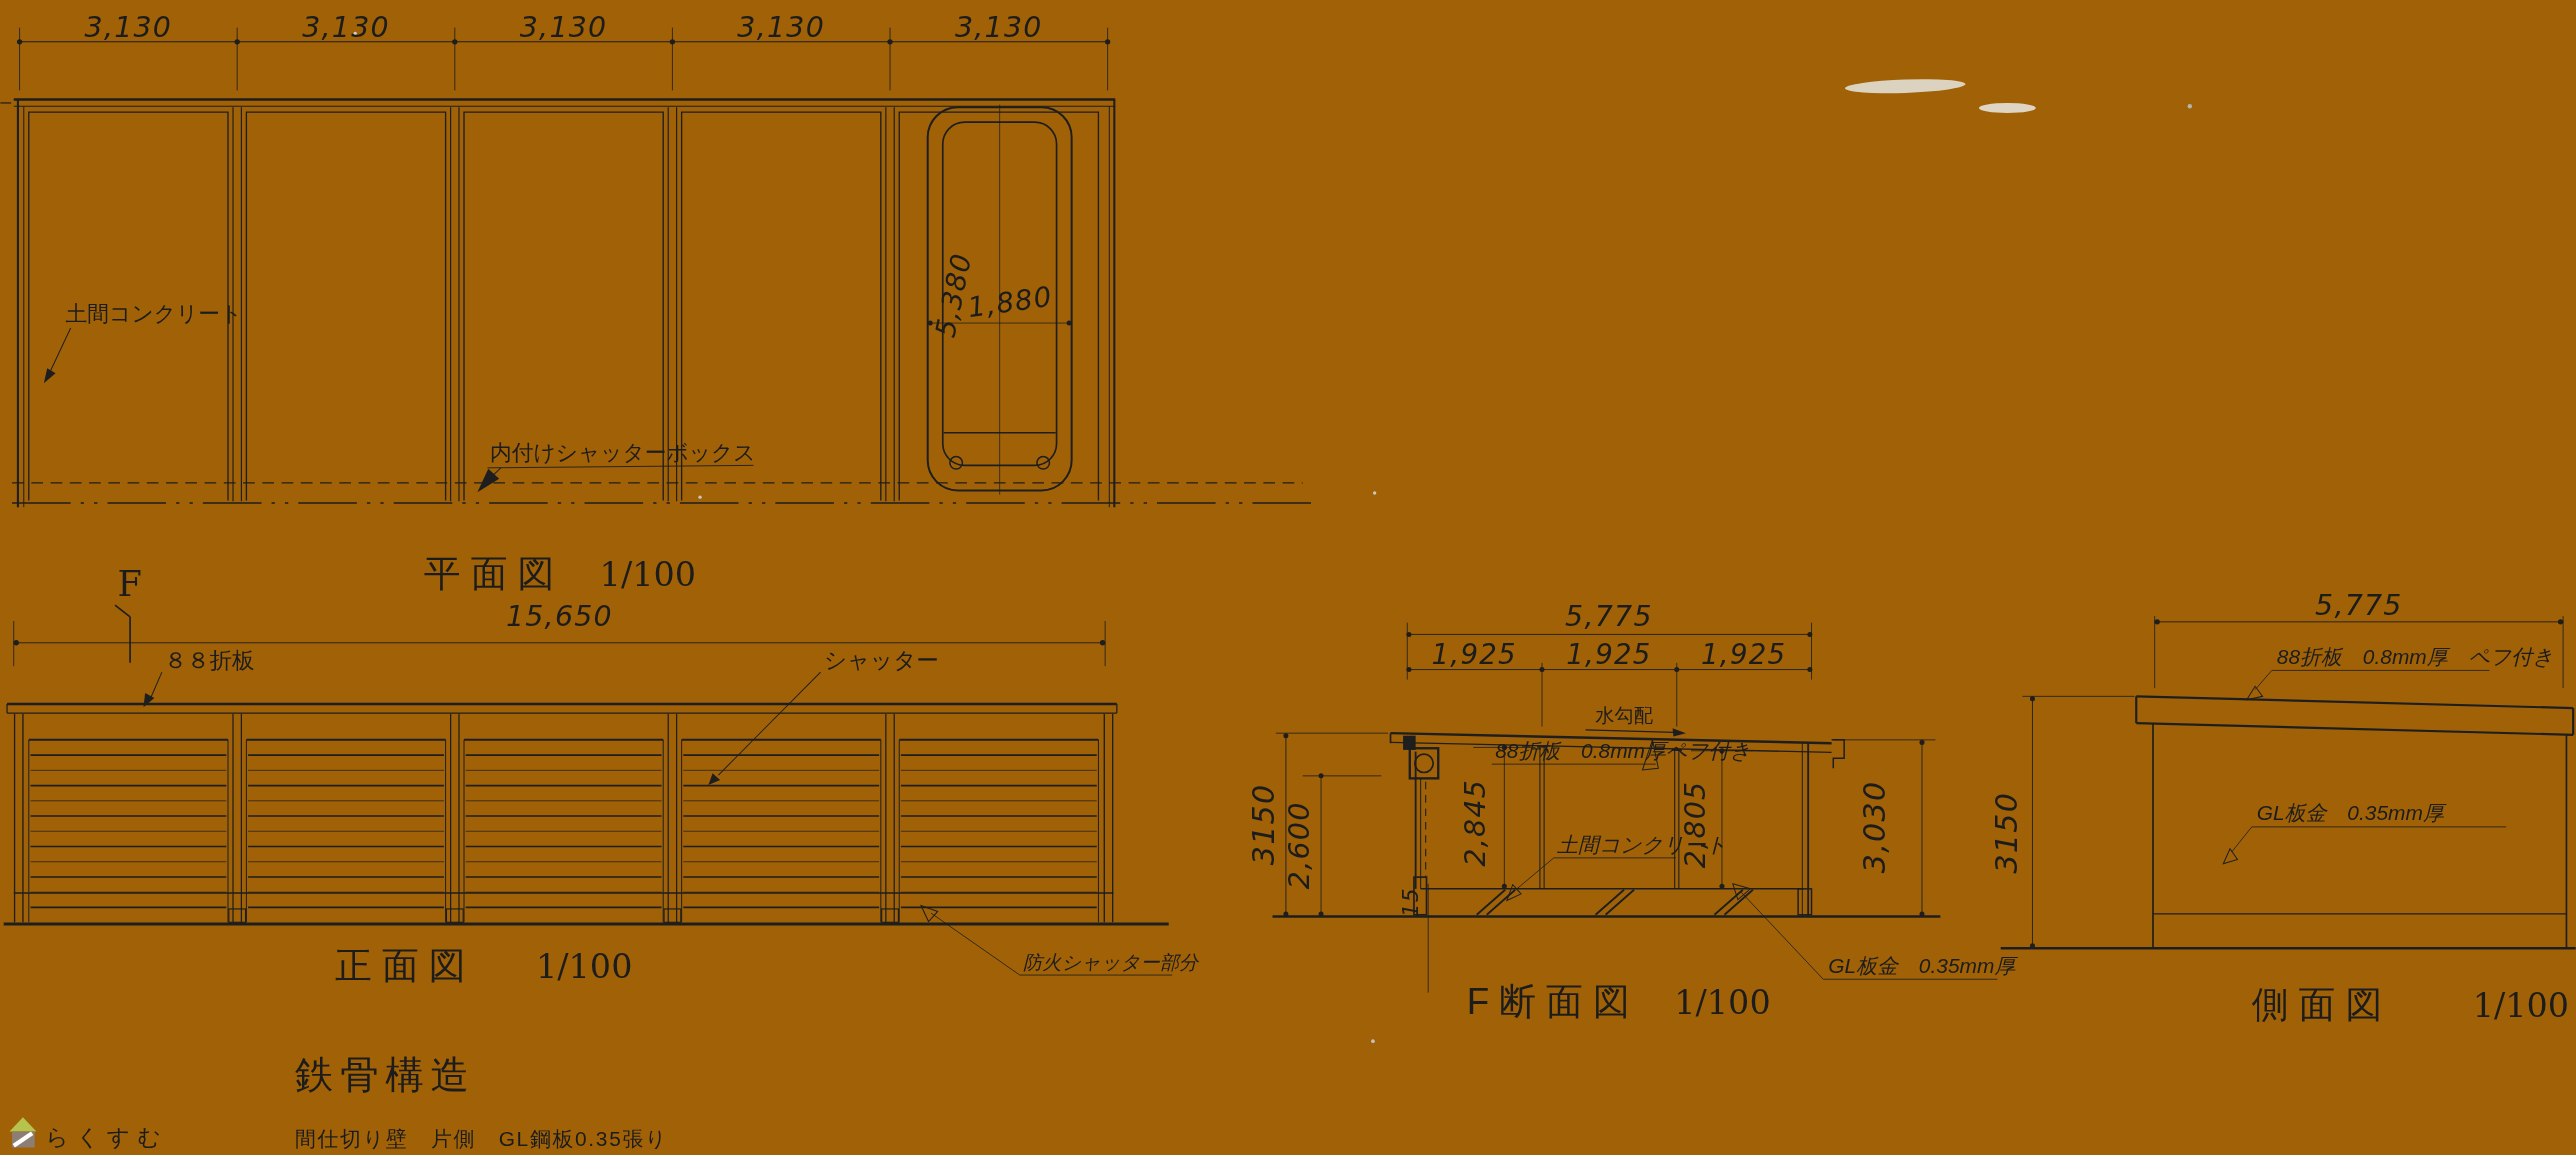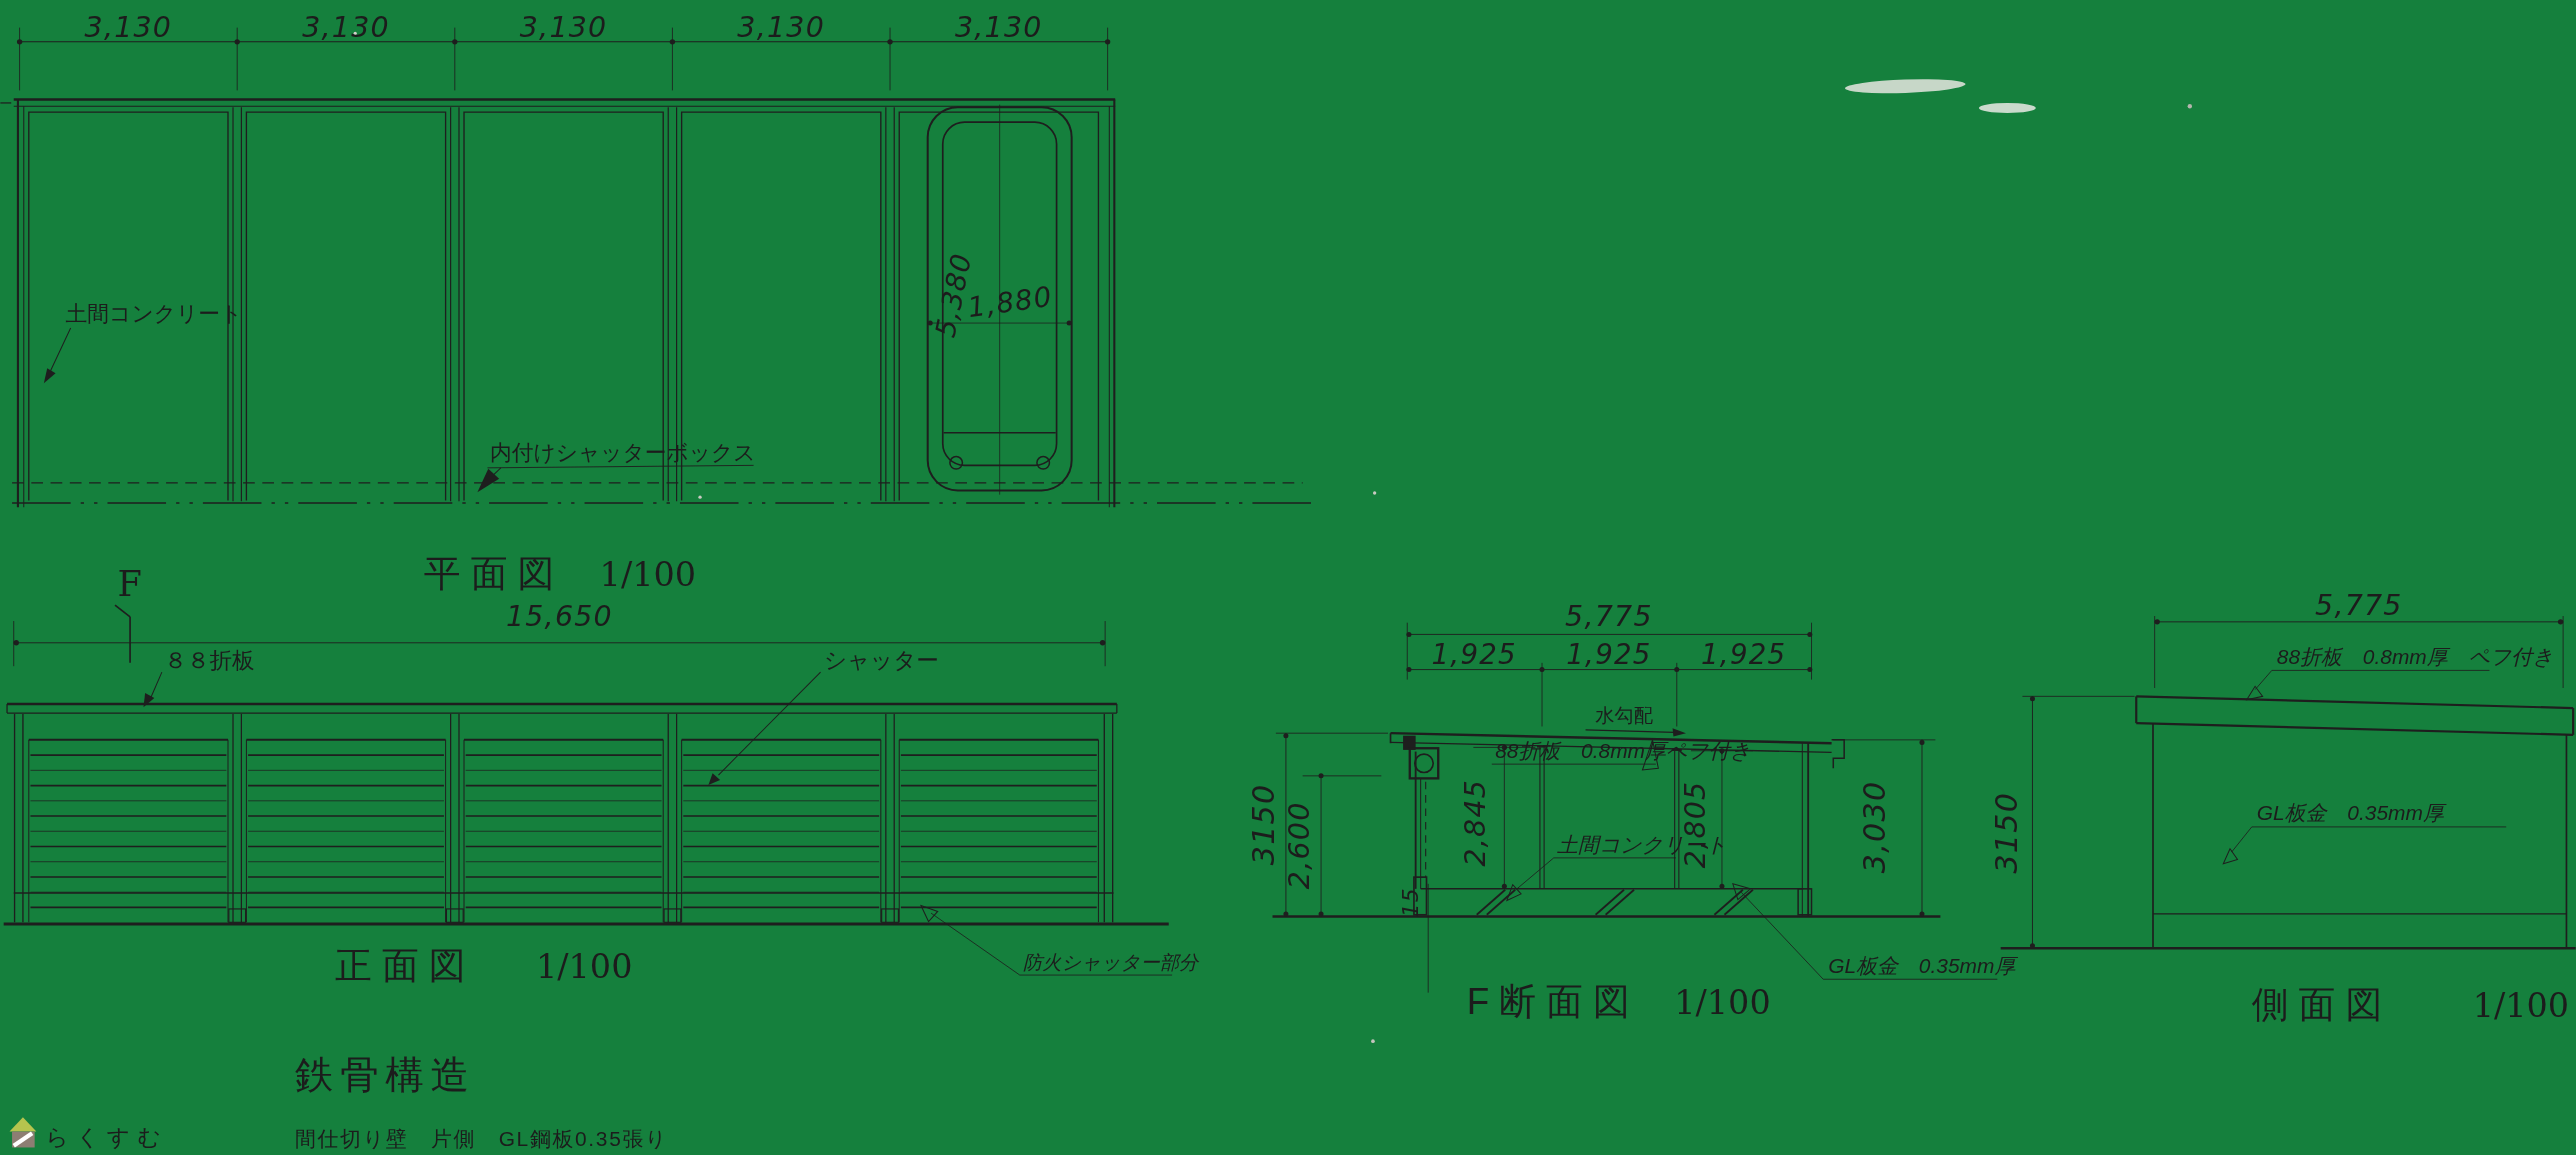--- a/index.html
+++ b/index.html
@@ -1,16 +1,16 @@
 <!DOCTYPE html>
 <html style="font-size:13.4px"><head>
 <meta charset="utf-8">
 <style>
   html,body{margin:0;padding:0;background:#e8e8e6;}
-  .sheet{position:relative;width:2576px;height:1155px;background:#15803d;overflow:hidden;}
+  .sheet{position:relative;width:2576px;height:1155px;background:#a16207;overflow:hidden;}
   svg{position:absolute;left:0;top:0;}
   text{fill:#1c1c1c;}
   .num{font-family:"DejaVu Sans",sans-serif;font-style:italic;letter-spacing:1.5px;}
   .jp{font-family:"Liberation Sans","DejaVu Sans",sans-serif;}
   .ann{font-family:"Liberation Sans","DejaVu Sans",sans-serif;font-style:italic;}
   .ttl{font-family:"Liberation Sans","DejaVu Sans",sans-serif;letter-spacing:12px;}
   .scl{font-family:"DejaVu Serif",serif;}
   .wm{font-family:"Liberation Sans","DejaVu Sans",sans-serif;letter-spacing:9px;}
 </style>
 </head>

